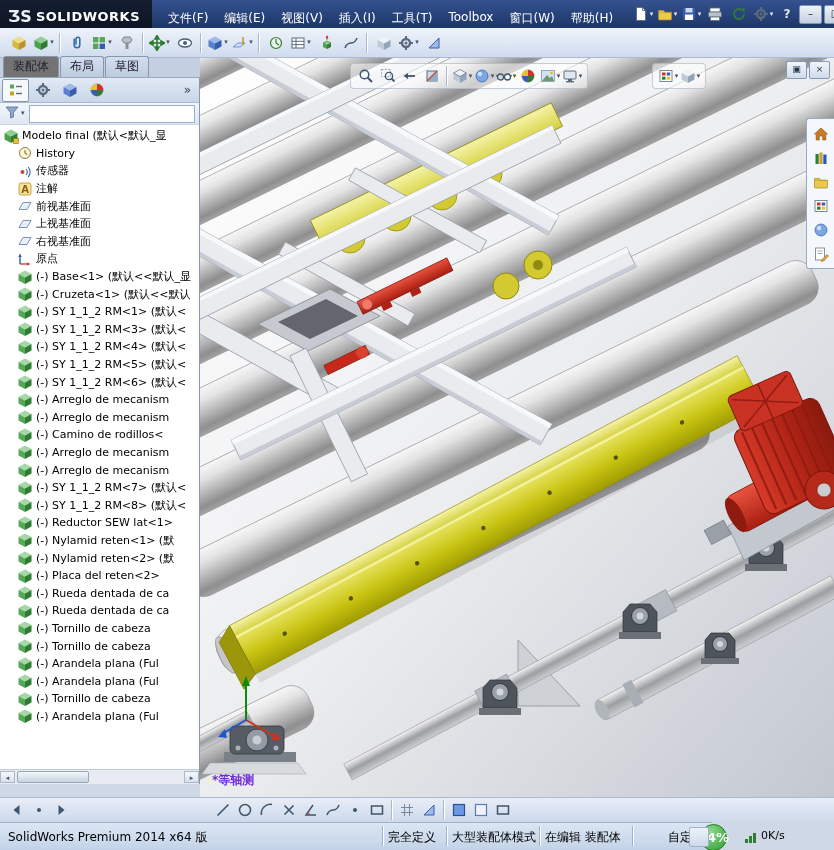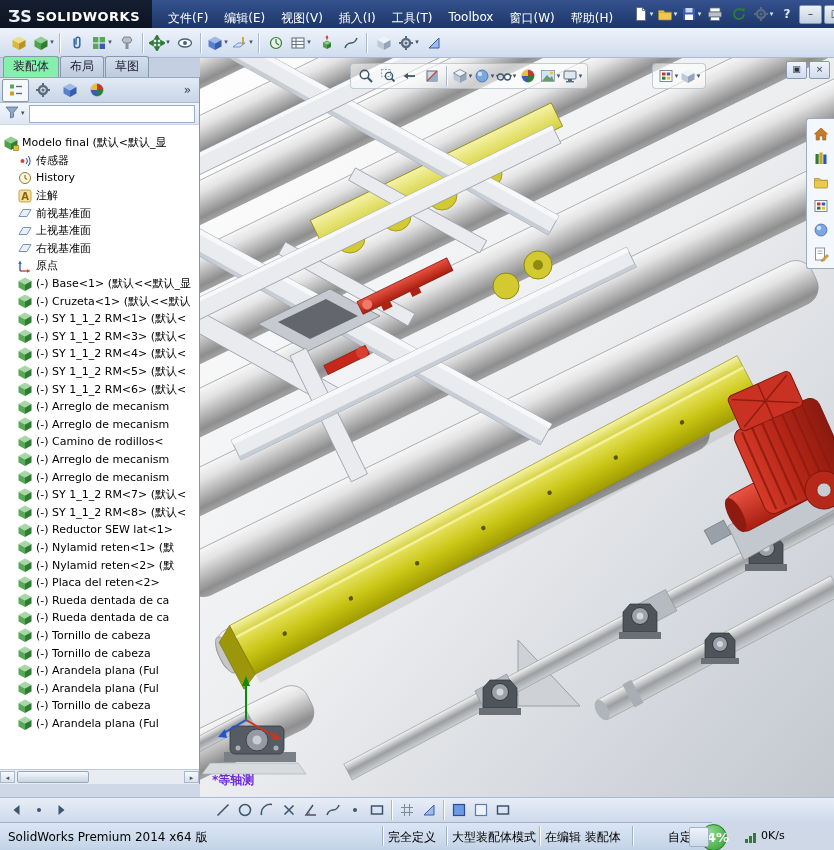--- a/index.html
+++ b/index.html
@@ -31,34 +31,34 @@
     background:linear-gradient(#eef3fa,#d0dcee);border-bottom:1px solid #a9bad2;
     display:flex;align-items:center;padding-left:6px;}
   .toolbar2 .icon-btn{width:25px;height:24px;}
   .tsep{width:1px;height:20px;background:#a9b8cc;border-right:1px solid #fff;margin:0 3px;display:inline-block;}
 
   
   .tabrow{position:absolute;left:0;top:58px;width:200px;height:20px;box-sizing:border-box;
     background:#c4d0e2;display:flex;align-items:flex-end;padding-left:3px;border-bottom:1px solid #98a8bc;}
   .tab{font-size:12px;padding:1px 9px 2px;border:1px solid #8898ac;border-bottom:none;
     border-radius:3px 3px 0 0;background:linear-gradient(#d4dfee,#bccbdf);margin-right:1px;color:#223;white-space:nowrap;}
-  .tab.active{background:#86efac;}
+  .tab.active{background:#737373;}
 
   
   .panel{position:absolute;left:0;top:78px;width:200px;height:706px;background:#fff;
     border-right:1px solid #8898ac;box-sizing:border-box;display:flex;flex-direction:column;}
   .panel-head{height:24px;background:linear-gradient(#e2eaf4,#c8d6e8);border-bottom:1px solid #a9bad2;
     display:flex;align-items:center;padding:0 2px;flex:none;}
   .panel-head .icon-btn{width:25px;height:21px;border:1px solid transparent;}
   .panel-head .icon-btn.active{background:#f6f9fc;border:1px solid #8898ac;}
   .overflow{margin-left:auto;font-size:12px;color:#345;padding-right:6px;}
   .filter-row{height:21px;display:flex;align-items:center;border-bottom:1px solid #cdd8e4;
     background:linear-gradient(#f2f6fb,#dde7f2);padding:0 4px;flex:none;}
   .filter-input{flex:1;height:14px;border:1px solid #9ab0c8;background:#fff;margin-left:4px;font-size:10px;}
-  .tree{flex:1;overflow:hidden;padding-top:9px;}
+  .tree{flex:1;overflow:hidden;padding-top:2px;}
   .tree-row{height:17.6px;display:flex;align-items:center;font-size:11px;color:#000;white-space:nowrap;overflow:hidden;}
   .tree-row .ti{width:16px;height:16px;margin-right:3px;flex:none;}
   .tree-row.d0{padding-left:3px;}
   .tree-row.d1{padding-left:17px;}
   .panel-hscroll{height:14px;background:#e8ecf2;border-top:1px solid #c0ccda;display:flex;align-items:center;flex:none;}
   .scroll-btn{width:15px;height:12px;font-size:7px;text-align:center;line-height:12px;color:#456;
     background:linear-gradient(#f8fafc,#d8e0ea);border:1px solid #a9b8cc;box-sizing:border-box;}
   .scroll-thumb{width:70px;height:10px;background:linear-gradient(#f4f7fa,#c8d4e2);
     border:1px solid #96a8bc;margin-left:2px;border-radius:2px;}
 
@@ -371,31 +371,31 @@
           <span class="ti"><svg viewBox="0 0 16 16" width="16" height="16">
               <polygon points="8,1.5 14.5,5 8,8.5 1.5,5" fill="#8fcf8f"></polygon>
               <polygon points="1.5,5 1.5,11.5 8,15 8,8.5" fill="#4da14d"></polygon>
               <polygon points="14.5,5 14.5,11.5 8,15 8,8.5" fill="#2e7d32"></polygon>
               <rect x="10.5" y="10.5" width="5" height="5" fill="#e8c132" stroke="#8a6f12" stroke-width="0.6"></rect>
             </svg></span>
           <span>Modelo final (默认&lt;默认_显</span>
         </div>
         <div class="tree-row d1">
           <span class="ti"><svg viewBox="0 0 16 16" width="16" height="16">
+              <circle cx="8" cy="8" r="5.5" fill="#fdf6d8" stroke="#8a7a3a" stroke-width="1"></circle>
+              <path d="M8 5v3l2.2 1.5" fill="none" stroke="#8a7a3a" stroke-width="1.2"></path>
+            </svg></span>
+          <span>History</span>
+        </div>
+        <div class="tree-row d1">
+          <span class="ti"><svg viewBox="0 0 16 16" width="16" height="16">
               <circle cx="5.5" cy="9" r="2" fill="#cc4433"></circle>
               <path d="M9 6a4.5 4.5 0 0 1 0 6M11.2 4a7.5 7.5 0 0 1 0 10" fill="none" stroke="#3a5cae" stroke-width="1.1"></path>
             </svg></span>
           <span>传感器</span>
-        </div>
-        <div class="tree-row d1">
-          <span class="ti"><svg viewBox="0 0 16 16" width="16" height="16">
-              <circle cx="8" cy="8" r="5.5" fill="#fdf6d8" stroke="#8a7a3a" stroke-width="1"></circle>
-              <path d="M8 5v3l2.2 1.5" fill="none" stroke="#8a7a3a" stroke-width="1.2"></path>
-            </svg></span>
-          <span>History</span>
         </div>
         <div class="tree-row d1">
           <span class="ti"><svg viewBox="0 0 16 16" width="16" height="16">
               <rect x="2" y="2" width="12" height="12" rx="2" fill="#f5e29a" stroke="#b8922a" stroke-width="0.8"></rect>
               <text x="8" y="12" font-size="10" font-weight="bold" text-anchor="middle" fill="#8a5f12">A</text>
             </svg></span>
           <span>注解</span>
         </div>
         <div class="tree-row d1">
           <span class="ti"><svg viewBox="0 0 16 16" width="16" height="16">

